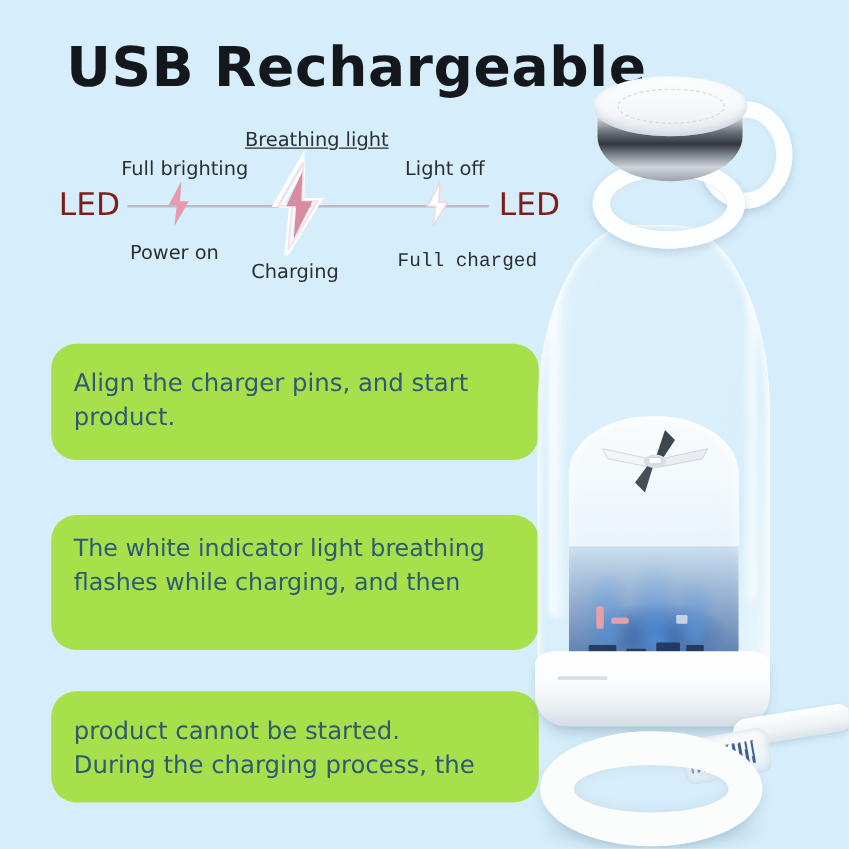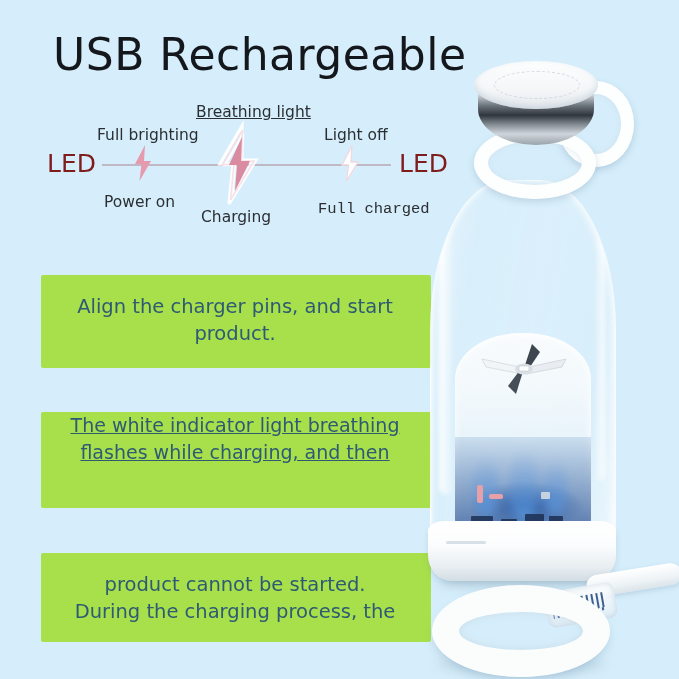--- a/index.html
+++ b/index.html
@@ -22,21 +22,21 @@
     overflow: hidden;
   }
 
   
   .title {
     position: absolute;
     left: 53px;
     top: 27px;
     font-size: 44px;
     line-height: 56px;
-    font-weight: 400;
+    font-weight: 700;
     color: #14181c;
     letter-spacing: 0.5px;
     font-family: "DejaVu Sans", sans-serif;
     white-space: nowrap;
   }
   .led-line {
     position: absolute;
     left: 102px;
     top: 164px;
     width: 289px;
@@ -87,32 +87,31 @@
     width: 66px;
     height: 90px;
     pointer-events: none;
   }
   .ripple svg { width: 100%; height: 100%; display: block; }
 
   
   .info-box {
     position: absolute;
     background: #a8e04c;
-    border-radius: 2px;
+    border-radius: 20px;
     box-sizing: border-box;
     padding: 14px 20px 14px 18px;
     color: #2e5a74;
     font-size: 19.5px;
     line-height: 27px;
     font-family: "DejaVu Sans", sans-serif;
-    text-align: center;
   }
   .info-box .line { display: block; white-space: nowrap; }
   #box-1 { left: 41px; top: 275px; width: 390px; height: 93px; padding-top: 18px; }
-  #box-2 { left: 41px; top: 412px; width: 390px; height: 96px; padding-top: 0; text-decoration: underline; }
+  #box-2 { left: 41px; top: 412px; width: 390px; height: 108px; padding-top: 14px; }
   #box-3 { left: 41px; top: 553px; width: 390px; height: 89px; padding-top: 18px; }
   #box-2 .line { font-size: 19px; }
 
   
   .product {
     position: absolute;
     left: 408px;
     top: 55px;
     width: 271px;
     height: 624px;

